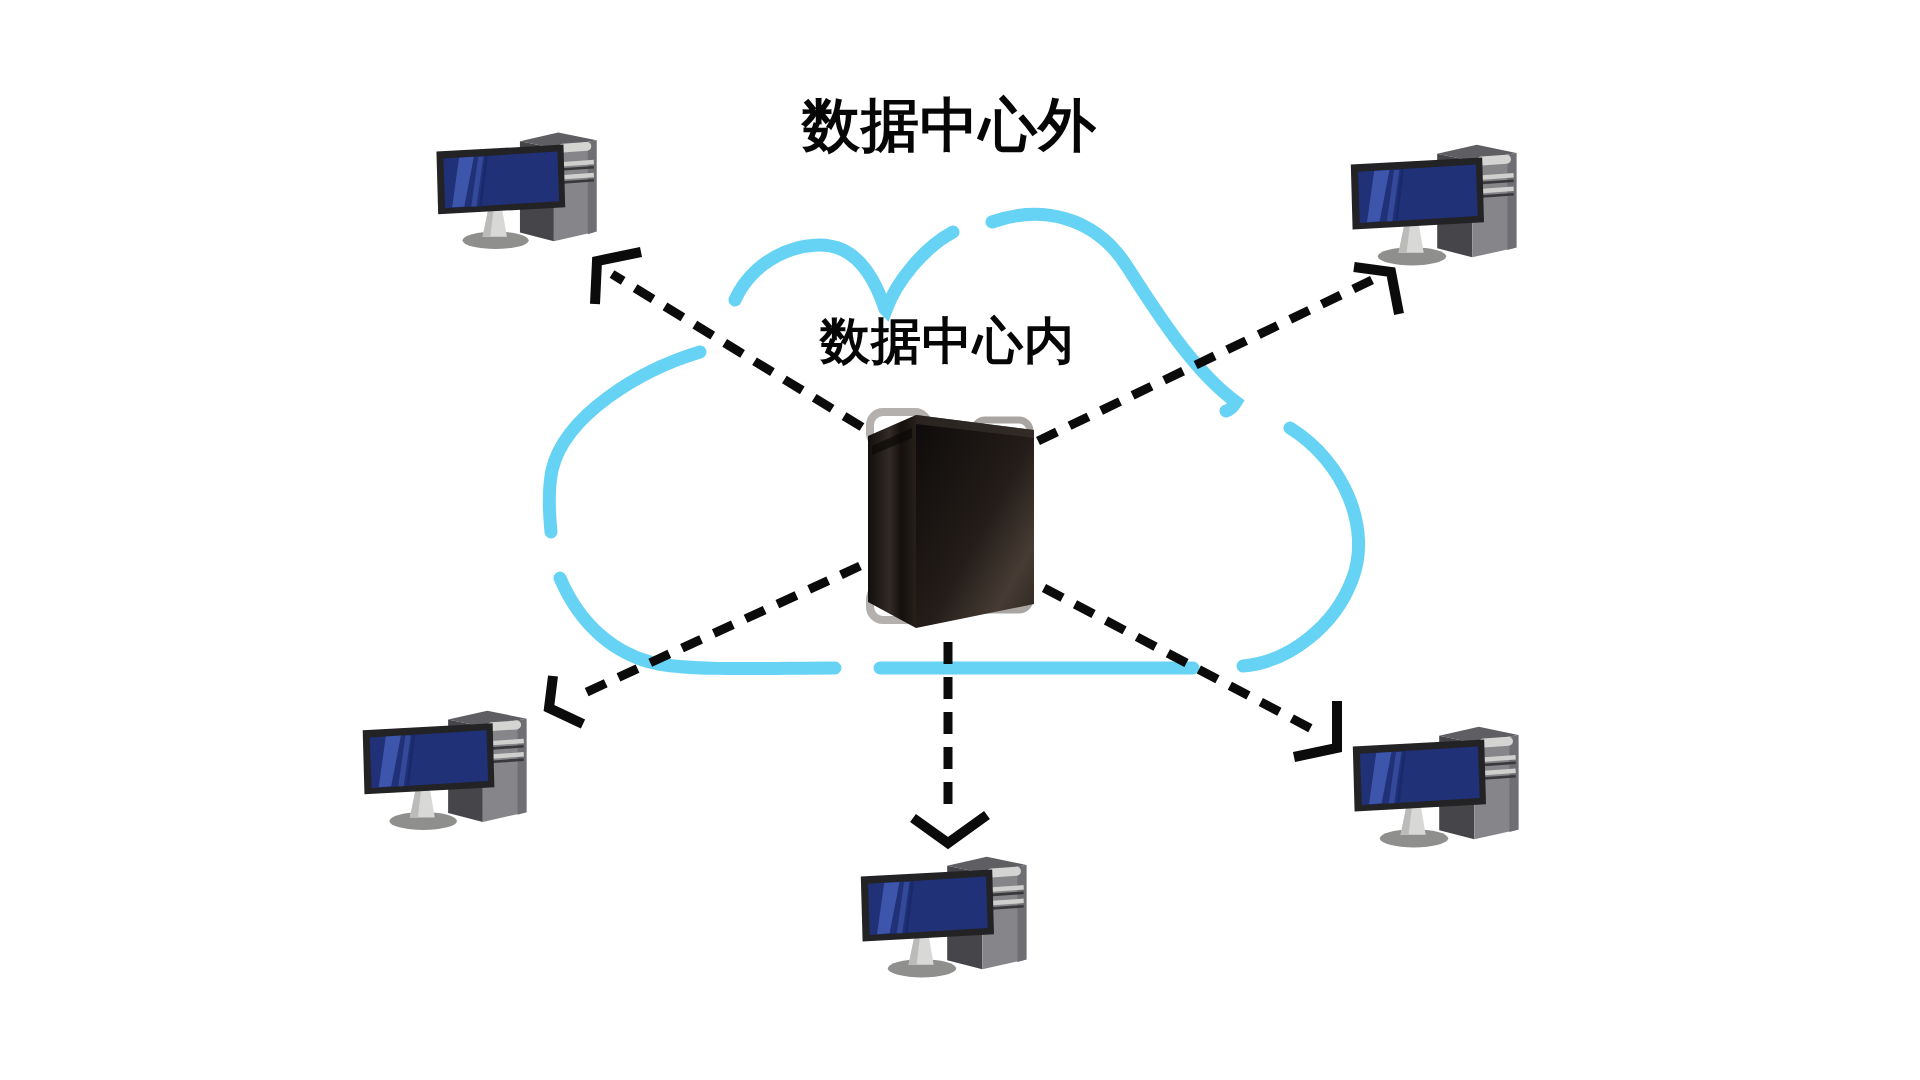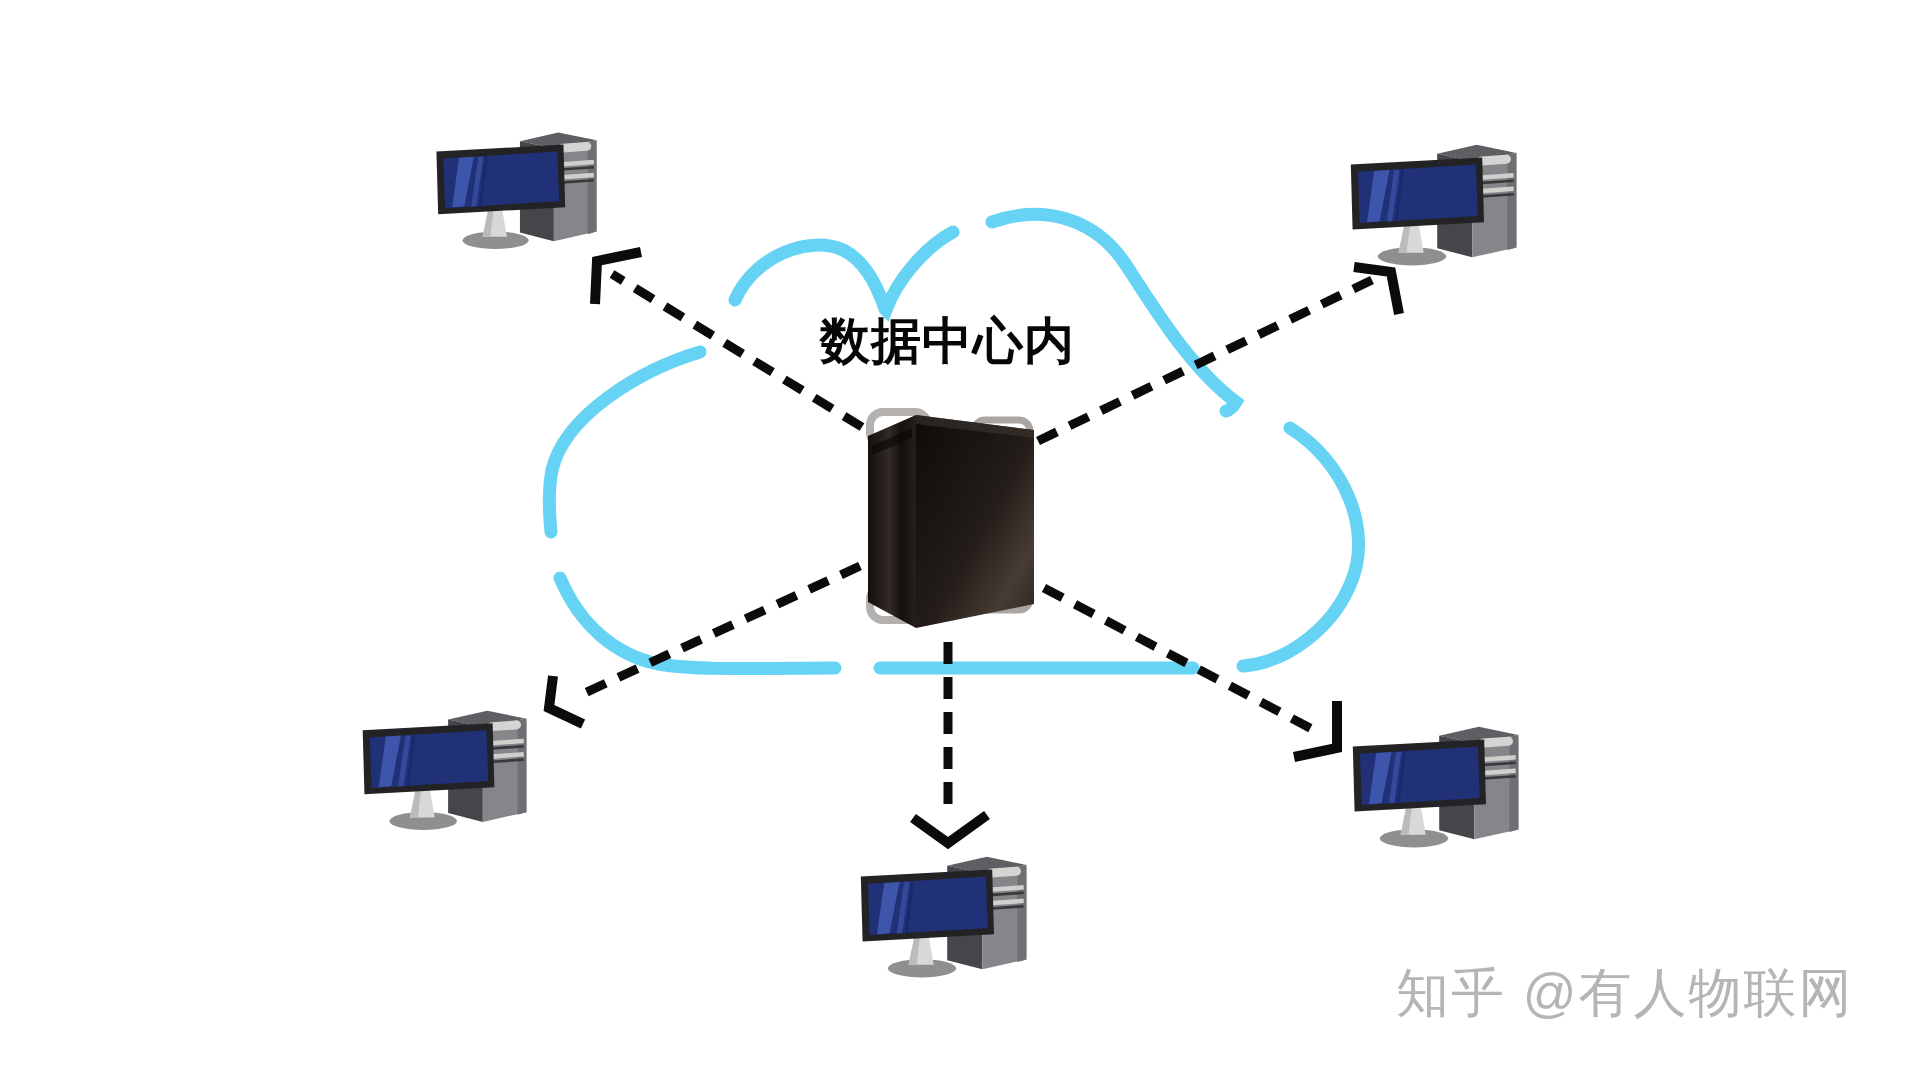--- a/index.html
+++ b/index.html
@@ -104,15 +104,15 @@
       <polygon points="872,446 912,428 912,438 872,455" fill="#0a0807" opacity="0.7"></polygon>
     </g>
 
     <use href="#pc" transform="translate(426,122) scale(0.87)"></use>
     <use href="#pc" transform="translate(1340,134) scale(0.90)"></use>
     <use href="#pc" transform="translate(352,700) scale(0.89)"></use>
     <use href="#pc" transform="translate(850,846) scale(0.90)"></use>
     <use href="#pc" transform="translate(1342,716) scale(0.90)"></use>
   </svg>
 
+  <div class="label title-outside">数据中心外</div>
   <div class="label label-inside">数据中心内</div>
-  <div class="label watermark">知乎 @有人物联网</div>
 </div>
 
 </body></html>

